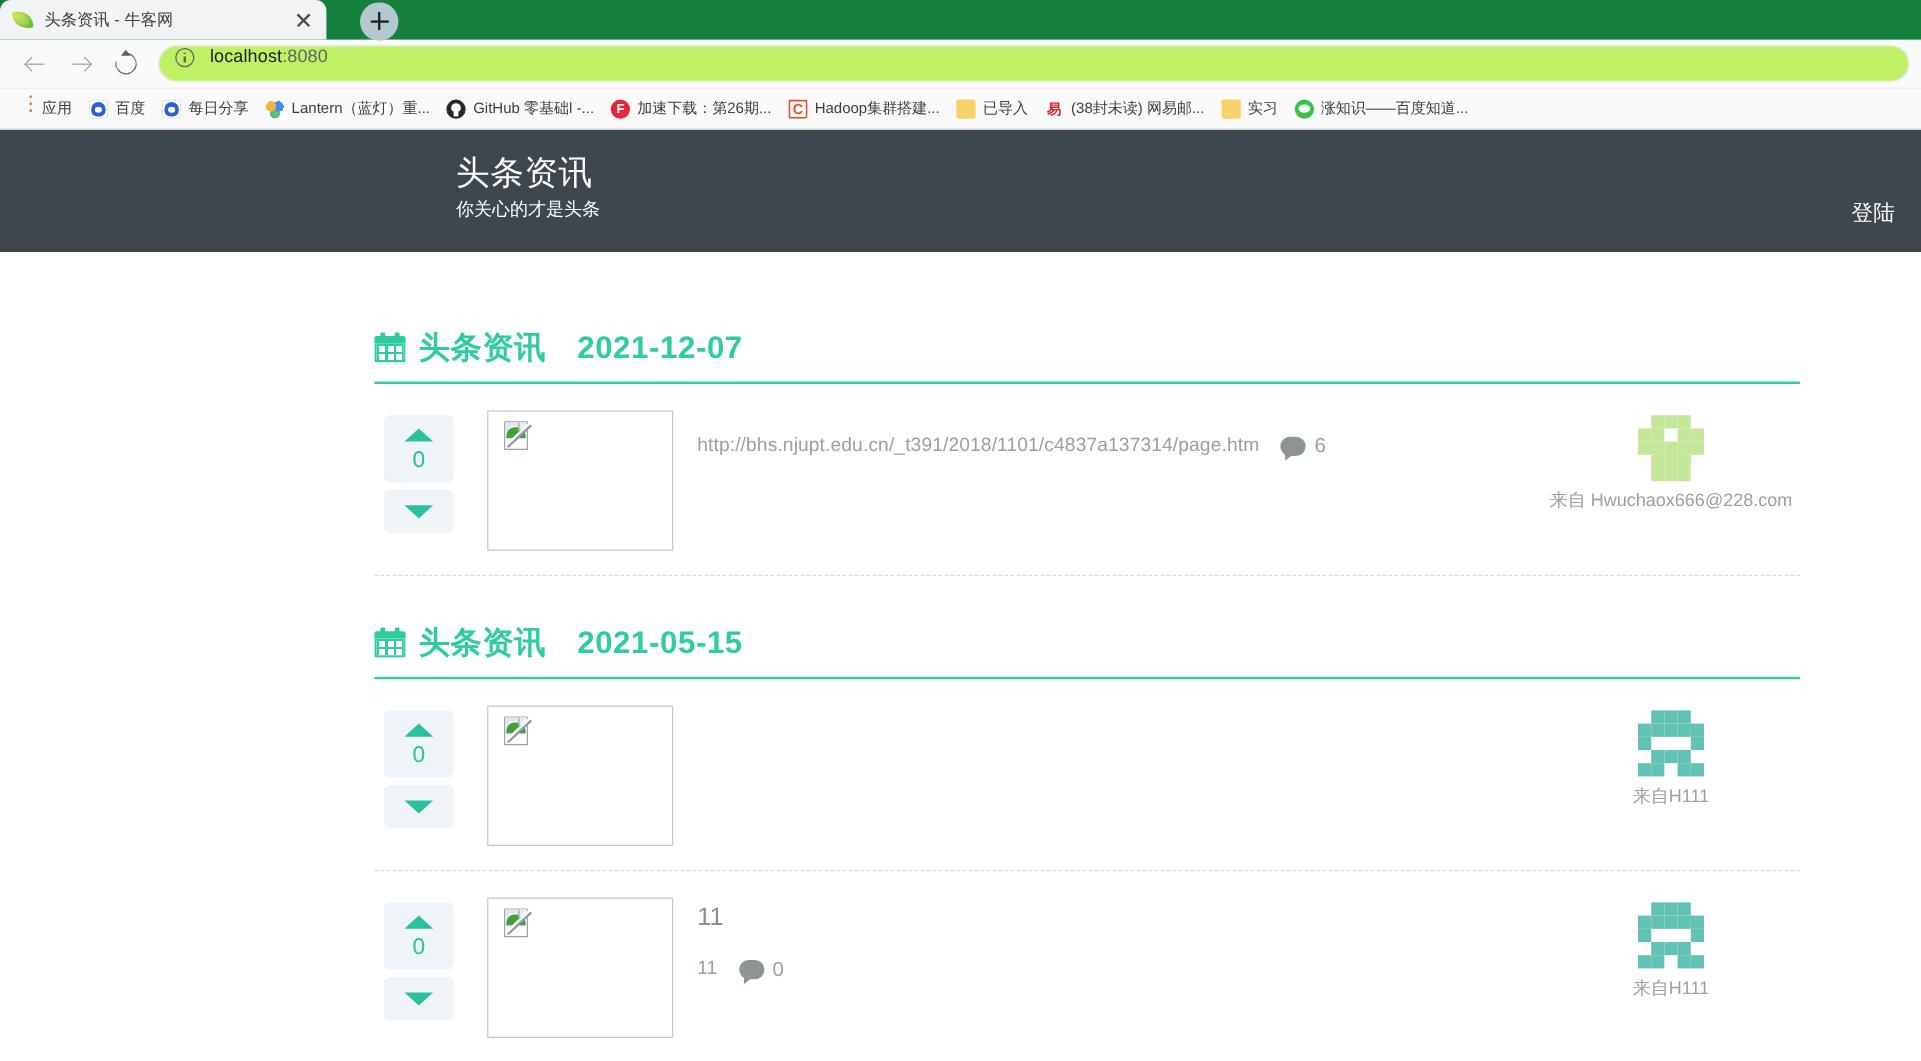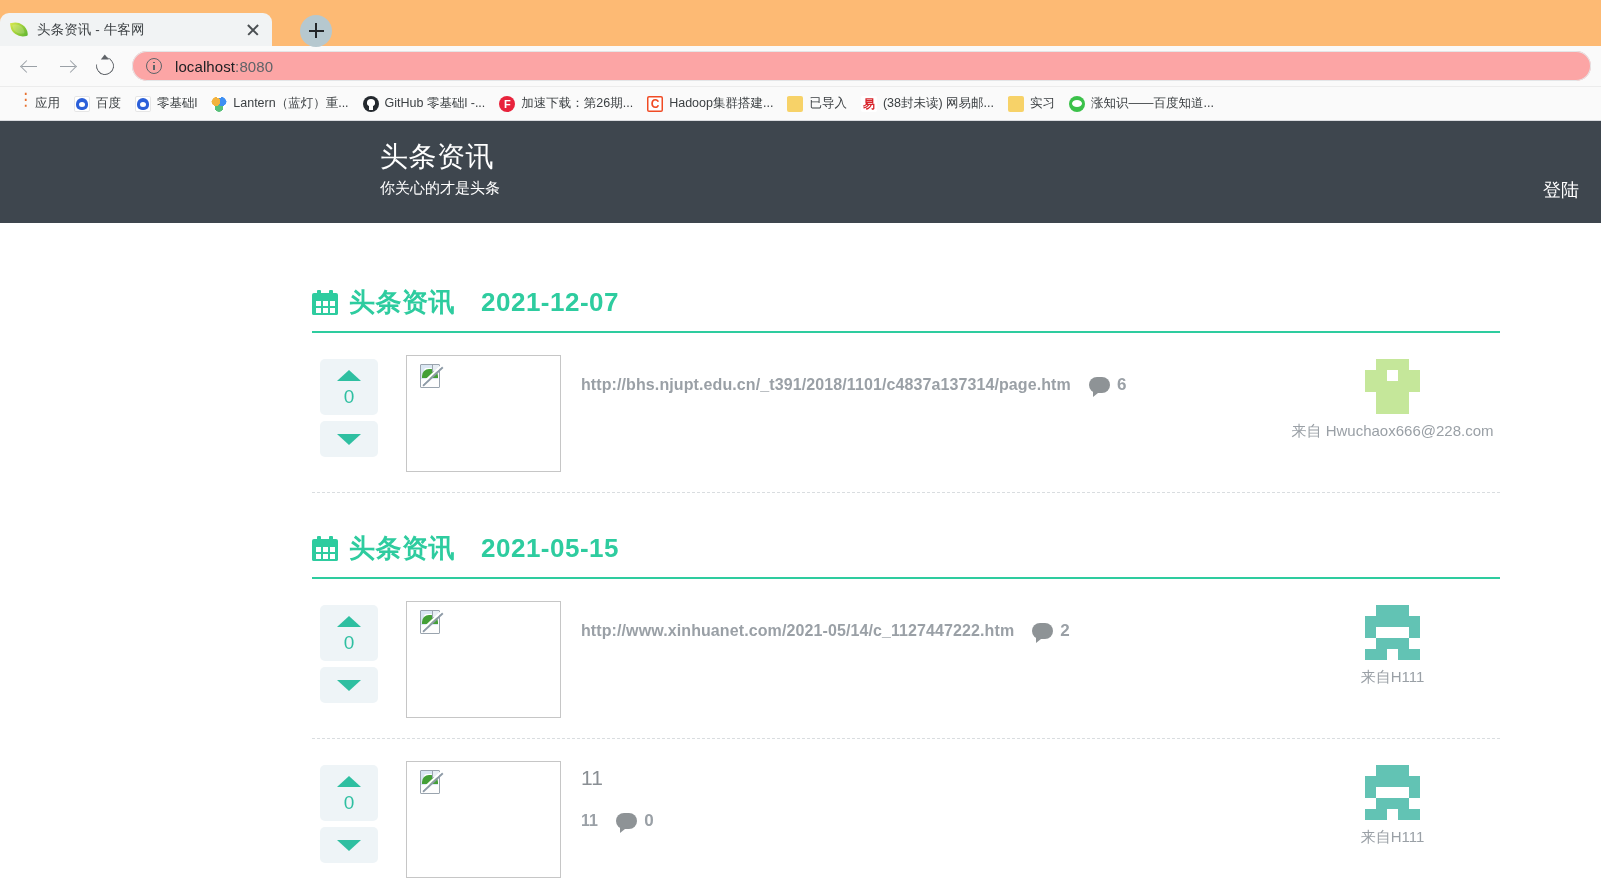--- a/index.html
+++ b/index.html
@@ -7,22 +7,22 @@
     width: 1601px; height: 884px;
     overflow: hidden;
     font-family: "Liberation Sans", "DejaVu Sans", sans-serif;
     background: #ffffff;
   }
 
   
   .browser { width: 1601px; height: 884px; position: relative; }
 
   .tabstrip {
-    height: 46px;
-    background: #fdba74;
+    height: 33px;
+    background: #15803d;
     display: flex;
     align-items: flex-end;
     position: relative;
     gap: 16px;
   }
   .tab {
     width: 272px;
     height: 33px;
     background: #f1f3f4;
     border-radius: 9px 9px 0 0;
@@ -144,24 +144,24 @@
     content:''; position:absolute;
     right: -1px; top: -2px;
     border-left: 4px solid transparent;
     border-right: 4px solid transparent;
     border-bottom: 5px solid #5f6368;
     transform: rotate(35deg);
   }
   .omnibox {
     flex: 1 1 auto;
     height: 30px;
-    background: #fca5a5;
+    background: #bef264;
     border-radius: 15px;
     display: flex;
-    align-items: center;
+    align-items: flex-end;
     margin-left: 8px;
     padding: 12px 14px;
     box-shadow: inset 0 0 0 1px #e4e6e8;
   }
   .info-icon {
     width: 16px; height: 16px;
     border: 1.5px solid #5f6368;
     border-radius: 50%;
     margin-right: 13px;
     flex: 0 0 16px;
@@ -520,21 +520,20 @@
   .item-title {
     font-size: 21px;
     color: #8a8f94;
     line-height: 30px;
     letter-spacing: .2px;
   }
   .item-meta {
     margin-top: 18px;
     display: flex;
     align-items: center;
-    font-weight: bold;
   }
   .item-url {
     font-size: 16px;
     color: #9aa0a6;
     letter-spacing: .1px;
   }
   .comment-wrap {
     display: flex;
     align-items: center;
     margin-left: 18px;
@@ -621,21 +620,21 @@
     <div class="bm">
         <span class="bm-ico ico-apps"></span>
         <span class="bm-label">应用</span>
       </div>
     <div class="bm">
         <span class="bm-ico ico-baidu"></span>
         <span class="bm-label">百度</span>
       </div>
     <div class="bm">
         <span class="bm-ico ico-baidu"></span>
-        <span class="bm-label">零基础l</span>
+        <span class="bm-label">每日分享</span>
       </div>
     <div class="bm">
         <span class="bm-ico ico-lantern"></span>
         <span class="bm-label">Lantern（蓝灯）重...</span>
       </div>
     <div class="bm">
         <span class="bm-ico ico-github"></span>
         <span class="bm-label">GitHub 零基础l -...</span>
       </div>
     <div class="bm">
@@ -783,27 +782,20 @@
                   <span class="bi-sky">
                     <span class="bi-cloud"></span>
                     <span class="bi-hill"></span>
                   </span>
                   <span class="bi-fold"></span>
                 </span>
               <span class="bi-slash"></span>
             </span>
           </div>
           <div class="item-body">
-            <div class="item-meta">
-              <span class="item-url">http://www.xinhuanet.com/2021-05/14/c_1127447222.htm</span>
-              <span class="comment-wrap">
-                <span class="bubble"></span>
-                <span class="comment-count">2</span>
-              </span>
-            </div>
           </div>
           <div class="source">
             <div class="identicon">
                 <i style="background: transparent;"></i>
                 <i style="background: rgb(98, 195, 180);"></i>
                 <i style="background: rgb(98, 195, 180);"></i>
                 <i style="background: rgb(98, 195, 180);"></i>
                 <i style="background: transparent;"></i>
                 <i style="background: rgb(98, 195, 180);"></i>
                 <i style="background: rgb(98, 195, 180);"></i>

